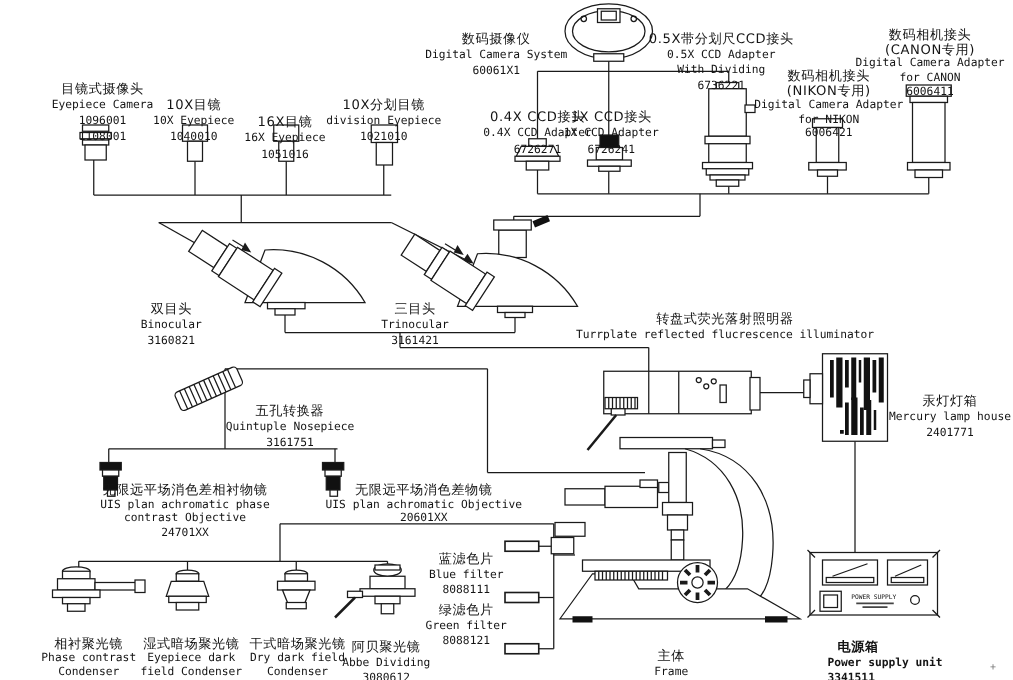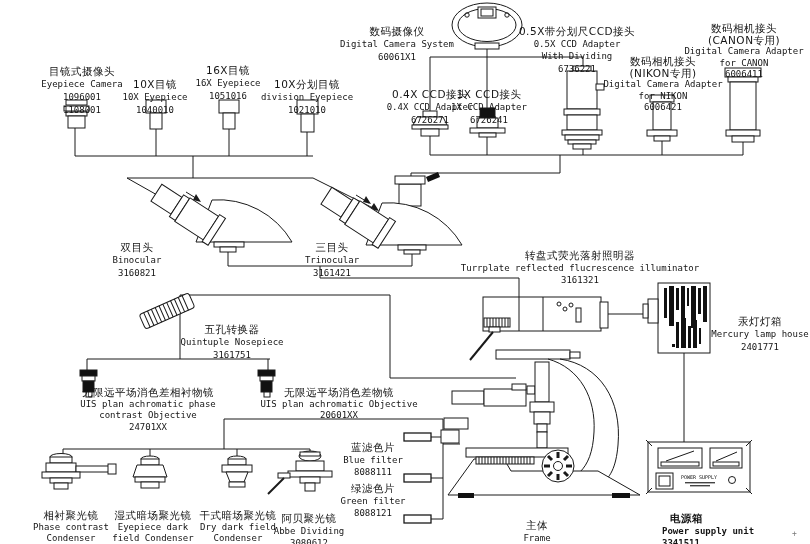--- a/index.html
+++ b/index.html
@@ -317,21 +317,21 @@
   <div class="zh">目镜式摄像头</div>
   <div>Eyepiece Camera</div>
   <div>1096001</div>
   <div>1108001</div>
 </div>
 <div class="lbl" style="left:155px;top:58px">
   <div class="zh">10X目镜</div>
   <div>10X Eyepiece</div>
   <div>1040010</div>
 </div>
-<div class="lbl" style="left:228px;top:44px">
+<div class="lbl" style="left:228px;top:72px">
   <div class="zh">16X目镜</div>
   <div>16X Eyepiece</div>
   <div>1051016</div>
 </div>
 <div class="lbl" style="left:307px;top:58px">
   <div class="zh">10X分划目镜</div>
   <div>division Eyepiece</div>
   <div>1021010</div>
 </div>
 <div class="lbl" style="left:397px;top:5px">
@@ -375,21 +375,20 @@
   <div>3160821</div>
 </div>
 <div class="lbl" style="left:332px;top:221px">
   <div class="zh">三目头</div>
   <div>Trinocular</div>
   <div>3161421</div>
 </div>
 <div class="lbl lh12" style="left:580px;top:229px">
   <div class="zh">转盘式荧光落射照明器</div>
   <div>Turrplate reflected flucrescence illuminator</div>
-  <div>3161321</div>
 </div>
 <div class="lbl" style="left:760px;top:295px">
   <div class="zh">汞灯灯箱</div>
   <div>Mercury lamp house</div>
   <div>2401771</div>
 </div>
 <div class="lbl" style="left:232px;top:303px">
   <div class="zh">五孔转换器</div>
   <div>Quintuple Nosepiece</div>
   <div>3161751</div>

